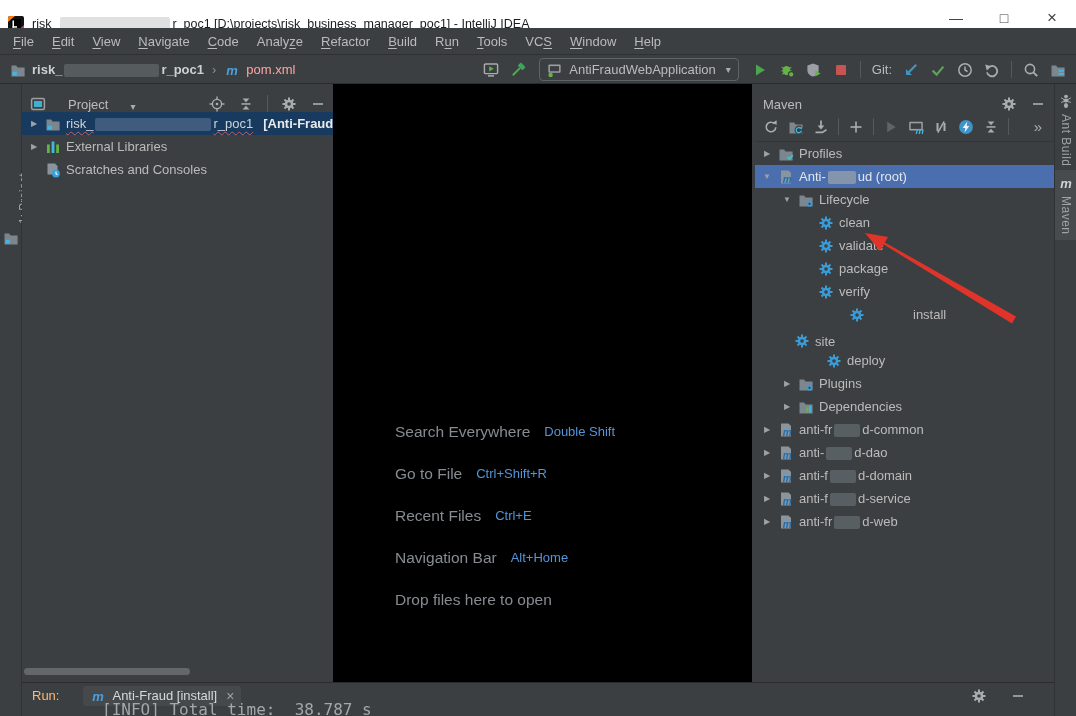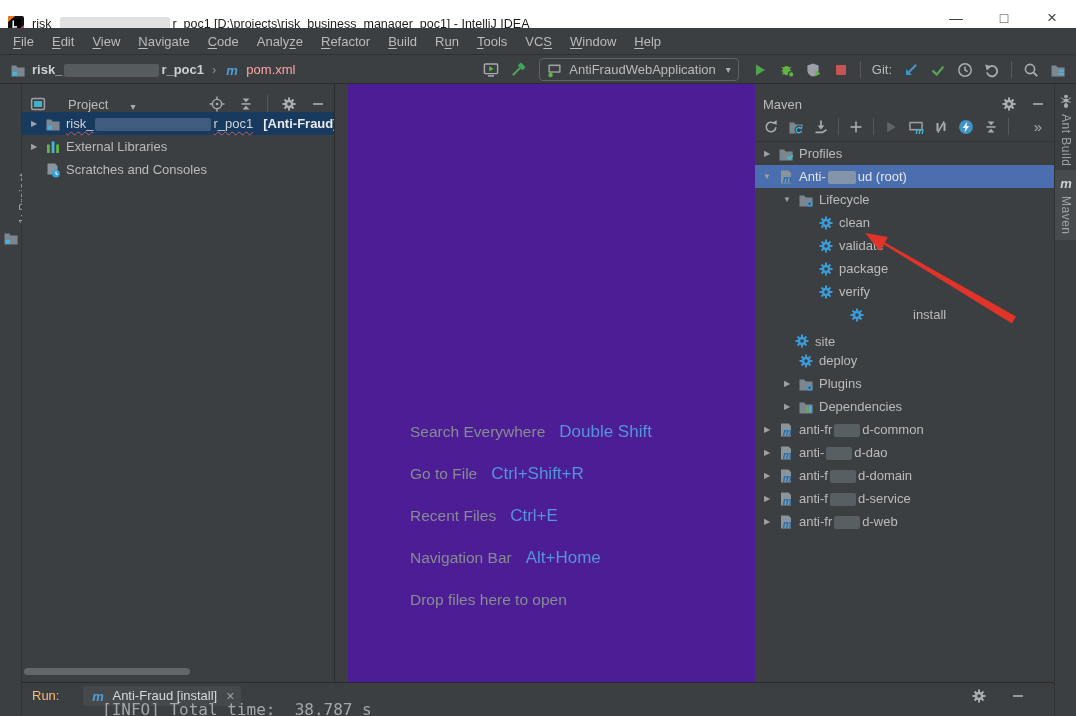--- a/index.html
+++ b/index.html
@@ -38,21 +38,21 @@
                border-left:1px solid #303233;box-sizing:border-box}
   .vl{position:absolute;left:17px;transform:rotate(-90deg);transform-origin:left top;font-size:12px;
       color:#9ea3a8;white-space:nowrap}
   .vl-icon{position:absolute;left:3px}
   .vr-group{position:absolute;left:0;width:22px;display:flex;flex-direction:column;align-items:center;
             gap:5px;padding:5px 0}
   .vr-group.active{background:#474b4e}
   .vr-text{writing-mode:vertical-rl;font-size:12px;color:#9ea3a8;letter-spacing:.5px}
   .project-panel{position:absolute;left:22px;top:84px;width:313px;height:598px;background:#3c3f41;
                  border-right:1px solid #2b2b2b;box-sizing:border-box;overflow:hidden}
-  .editor{position:absolute;left:348px;top:84px;width:419px;height:598px;background:#4c1d95}
+  .editor{position:absolute;left:333px;top:84px;width:419px;height:598px;background:#000000}
   .maven-panel{position:absolute;left:755px;top:84px;width:299px;height:598px;background:#3c3f41;
                overflow:hidden}
   .panel-header{height:28px;display:flex;align-items:flex-end;gap:22px;padding:0 8px;color:#bbbbbb}
   .ph-right{margin-left:auto;display:flex;align-items:center;gap:13px}
   .ph-chev{font-size:10px;color:#a9adb0}
   .icon-row{height:30px;display:flex;align-items:center;gap:9px;padding:0 8px;
             border-bottom:1px solid #333638;box-sizing:border-box}
   .push-right{margin-left:auto}
   
   .tree-row{height:23px;display:flex;align-items:center;column-gap:5px;white-space:nowrap;color:#bbbbbb}
@@ -66,21 +66,21 @@
   .rd-title{width:110px;height:15px;background:#e0e0e0}
   .rd-crumb{width:95px;background:#565b5e}
   .rd-proj{width:116px;background:#3f5c7e}
   .rd-root{width:28px;background:#8495ab}
   .rd-mod{width:26px;background:#585f63}
   .proj-hscroll{position:absolute;left:2px;top:584px;width:166px;height:7px;background:#63676a;border-radius:4px}
   
   .hints{position:absolute;left:62px;top:336px;display:flex;flex-direction:column}
   .hint-line{height:23px;margin-bottom:19px;display:flex;align-items:center}
   .hint-label{color:#878c92;font-size:15.5px}
-  .hint-key{color:#5394db;font-size:17px;margin-left:14px}
+  .hint-key{color:#5394db;font-size:13px;margin-left:14px}
   
   .run-area{position:absolute;left:22px;top:682px;width:1032px;height:34px;background:#3c3f41;
             border-top:1px solid #2b2b2b;box-sizing:border-box;overflow:hidden}
   .run-row{height:25px;display:flex;align-items:center;padding-left:10px}
   .run-label{color:#fdba74}
   .run-tab{display:flex;align-items:center;gap:6px;margin-left:24px;padding:2px 7px;border-radius:3px;
            background:#45494b}
   .run-tab-title{color:#d6d9dc}
   .run-tab-close{color:#9da2a8;font-size:14px;margin-left:3px}
   .run-icons{position:absolute;right:28px;top:5px;display:flex;gap:23px}
@@ -574,21 +574,21 @@
               <line x1="1.5" y1="8" x2="14.5" y2="8"></line>
               <line x1="3.5" y1="3.5" x2="12.5" y2="12.5"></line>
               <line x1="12.5" y1="3.5" x2="3.5" y2="12.5"></line>
             </g>
             <circle cx="8" cy="8" r="4.3" fill="#3a9bd6"></circle>
             <circle cx="8" cy="8" r="1.8" fill="#3c3f41"></circle>
           </svg>
         </span>
         <span>site</span>
       </div>
-      <div class="tree-row" style="padding-left: 26px;">
+      <div class="tree-row" style="padding-left: 54px;">
         <span class="arrow"></span>
         <span class="ticon">
           <svg width="16" height="16" viewBox="0 0 16 16">
             <g stroke="#3a9bd6" stroke-width="2">
               <line x1="8" y1="1.5" x2="8" y2="14.5"></line>
               <line x1="1.5" y1="8" x2="14.5" y2="8"></line>
               <line x1="3.5" y1="3.5" x2="12.5" y2="12.5"></line>
               <line x1="12.5" y1="3.5" x2="3.5" y2="12.5"></line>
             </g>
             <circle cx="8" cy="8" r="4.3" fill="#3a9bd6"></circle>

